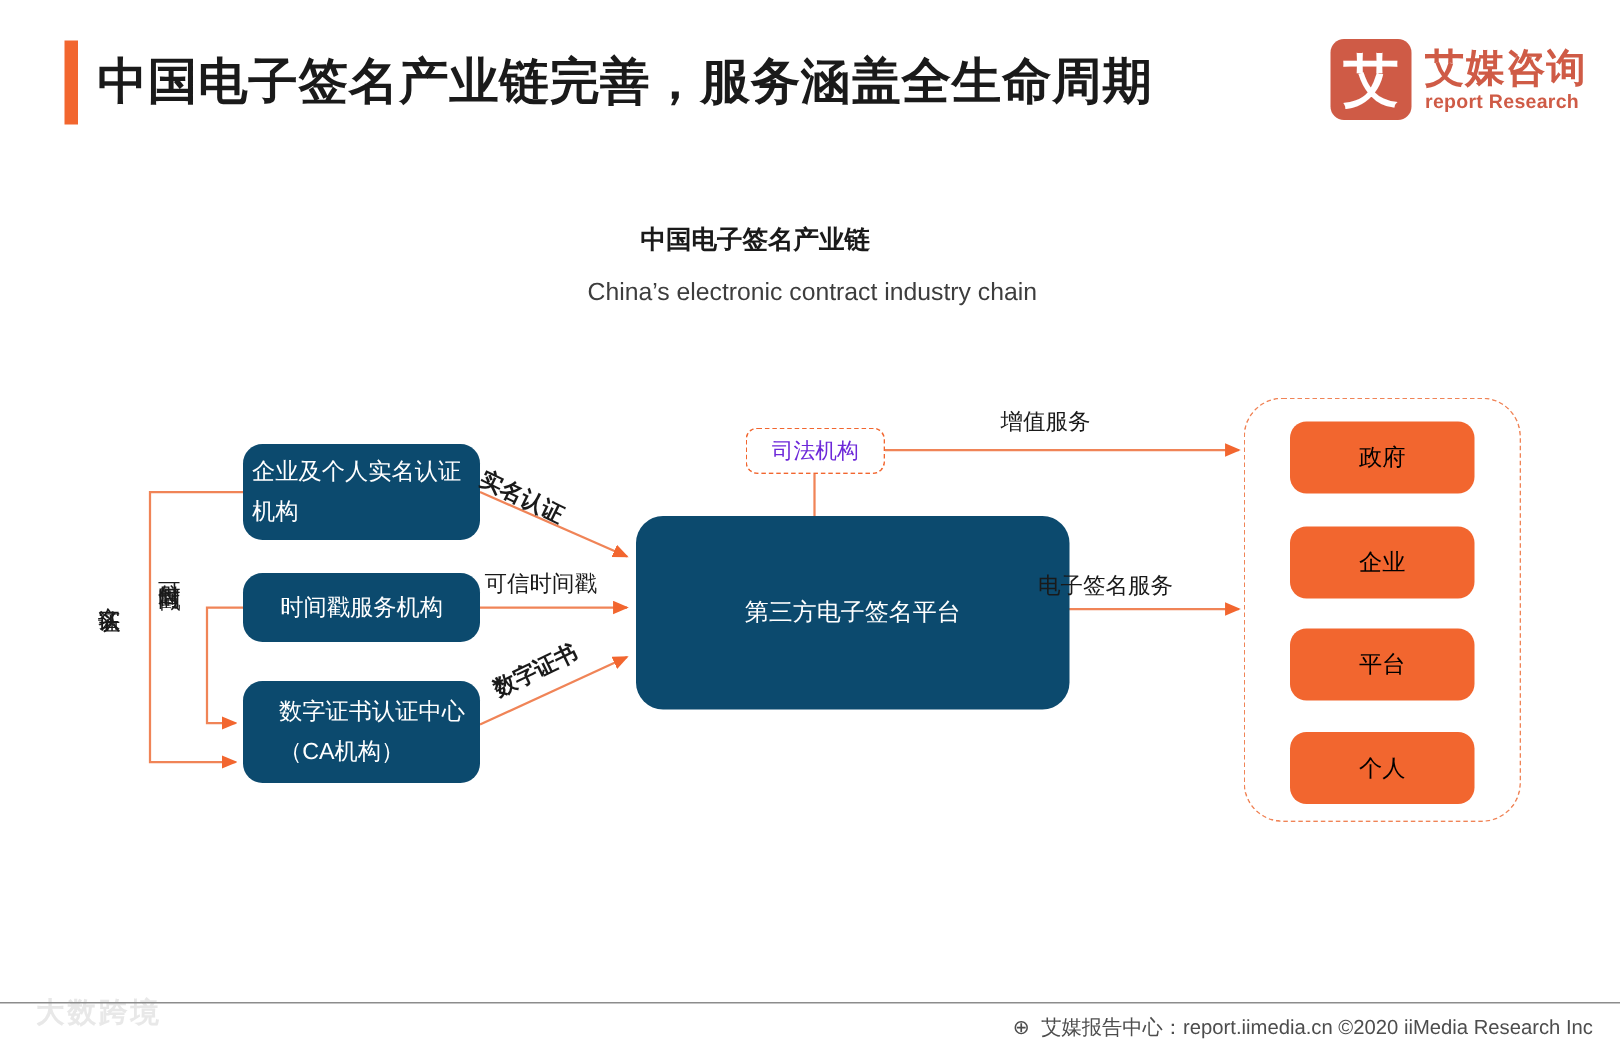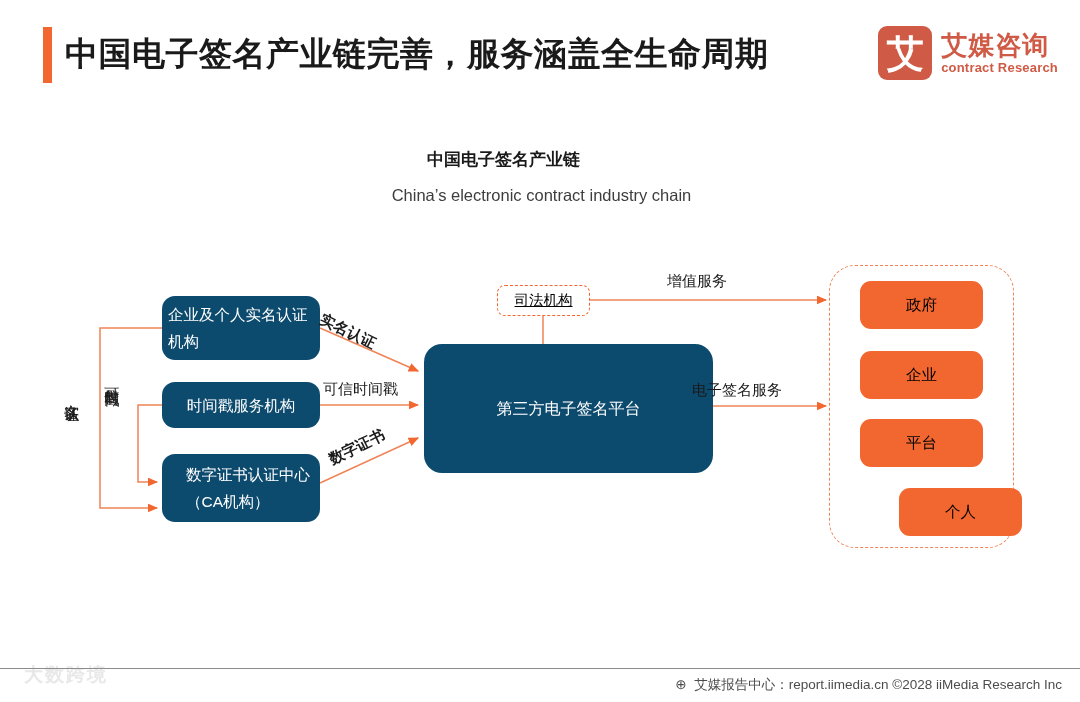--- a/index.html
+++ b/index.html
@@ -144,27 +144,26 @@
     left: 424px; top: 344px; width: 289px; height: 129px;
     border-radius: 18px; font-size: 16px;
   }
 
   .node-judicial {
     position: absolute;
     left: 497px; top: 285px; width: 93px; height: 31px;
     border: 1.4px dashed #f2662f;
     border-radius: 8px;
     background: #ffffff;
-    color: #000000;
+    color: #6d28d9;
     display: flex;
     align-items: center;
     justify-content: center;
     font-size: 14.5px;
     box-sizing: border-box;
-    text-decoration: underline;
   }
 
   .consumer-group {
     position: absolute;
     left: 829px; top: 265px; width: 185px; height: 283px;
     border: 1.6px dashed #f08457;
     border-radius: 26px;
     box-sizing: border-box;
   }
   .node-consumer {
@@ -174,21 +173,21 @@
     color: #000000;
     border-radius: 11px;
     display: flex;
     align-items: center;
     justify-content: center;
     font-size: 15.5px;
   }
   .consumer-0 { top: 281px; }
   .consumer-1 { top: 351px; }
   .consumer-2 { top: 419px; }
-  .consumer-3 { top: 488px; margin-left: 39px; }
+  .consumer-3 { top: 488px; }
 
   
   .edge-label {
     position: absolute;
     font-size: 15px;
     color: #1a1a1a;
     white-space: nowrap;
   }
   .edge-label-realname {
     left: 325px; top: 310px;
@@ -267,21 +266,21 @@
 
 <div id="page">
 
   <div class="header-accent-bar"></div>
   <div class="header-title">中国电子签名产业链完善，服务涵盖全生命周期</div>
 
   <div class="logo-wrap">
     <div class="logo-mark">艾</div>
     <div class="logo-text">
       <div class="logo-cn">艾媒咨询</div>
-      <div class="logo-en">contract Research</div>
+      <div class="logo-en">report Research</div>
     </div>
   </div>
 
   <div class="chart-title">中国电子签名产业链</div>
   <div class="chart-subtitle">China’s electronic contract  industry chain</div>
 
   <div class="diagram">
 
     <svg class="svg-layer" viewBox="0 0 1080 702">
       <defs>
@@ -330,16 +329,16 @@
     <div class="edge-label edge-label-esign">电子签名服务</div>
 
     <div class="vlabel vlabel-realname">实名认证</div>
     <div class="vlabel vlabel-timestamp">可信时间戳</div>
   </div>
 
   <div class="watermark">大数跨境</div>
   <div class="footer-rule"></div>
   <div class="footer-text">
     <span class="globe-icon">⊕</span>
-    <span>艾媒报告中心：report.iimedia.cn   ©2028  iiMedia Research  Inc</span>
+    <span>艾媒报告中心：report.iimedia.cn   ©2020  iiMedia Research  Inc</span>
   </div>
 
 </div>
 
 </body></html>

